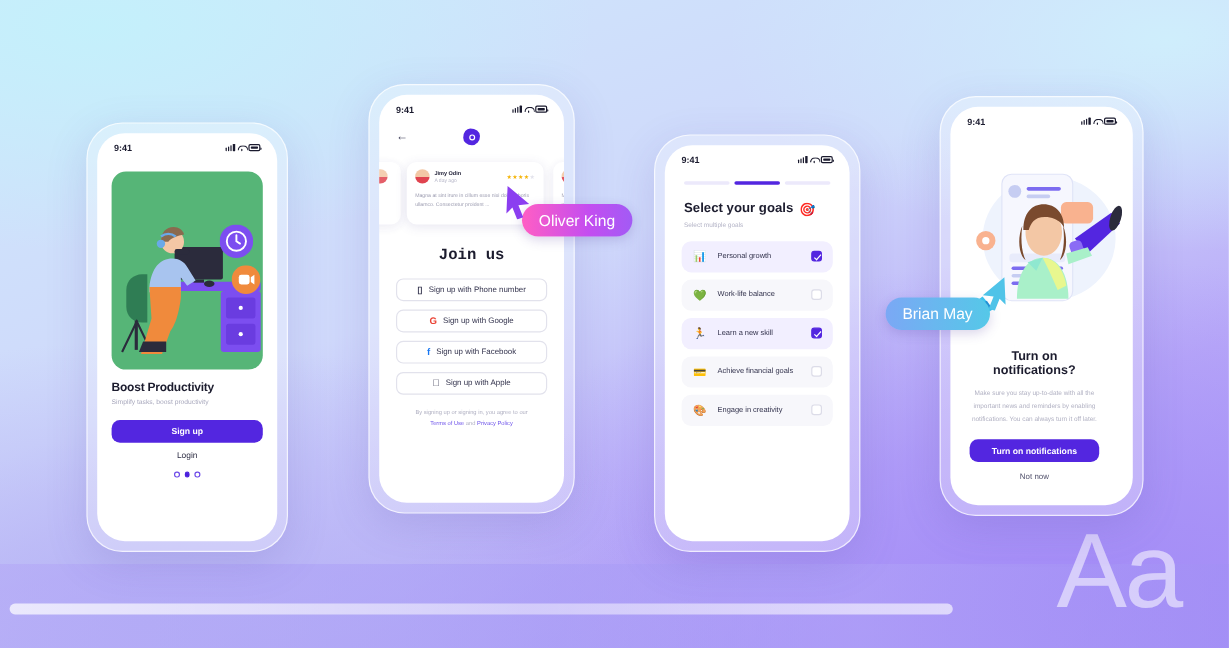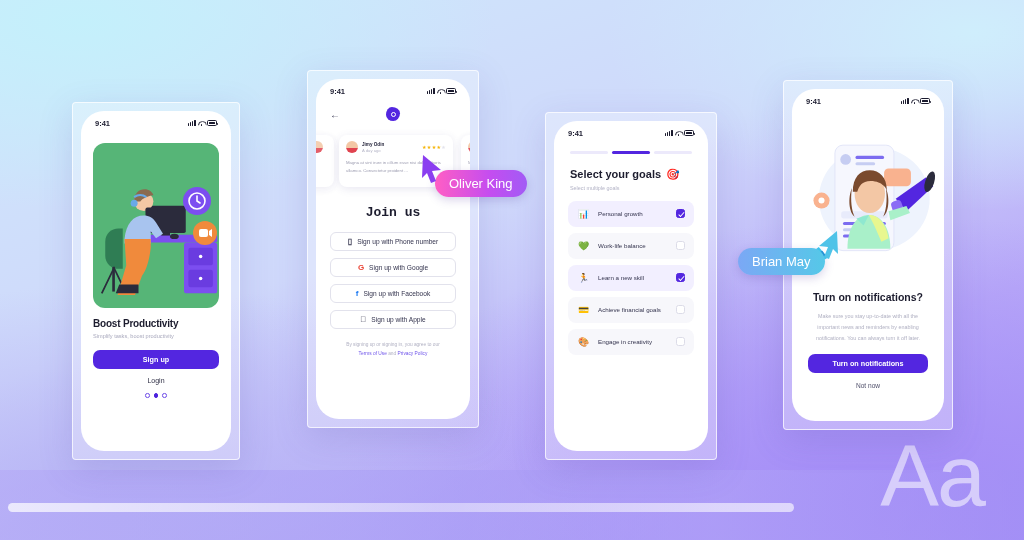--- a/index.html
+++ b/index.html
@@ -29,21 +29,21 @@
   }
   .aa-mark {
     position: absolute; right: 40px; bottom: 26px;
     font-size: 88px; line-height: .88; font-weight: 400;
     color: rgba(255,255,255,.55);
     letter-spacing: -2px; user-select: none;
   }
   
   .phone {
     position: absolute;
-    border-radius: 4px;
+    border-radius: 30px;
     background: rgba(255,255,255,.30);
     border: 1.4px solid rgba(255,255,255,.72);
     padding: 8px;
     box-shadow: 0 10px 34px rgba(90,80,170,.17);
   }
   .screen {
     width: 100%; height: 100%;
     background: #fff; border-radius: 23px; overflow: hidden;
     position: relative;
     display: flex; flex-direction: column;
@@ -140,21 +140,21 @@
   .gicon { width: 13px; height: 13px; display:flex; align-items:center; justify-content:center; font-size: 9px; flex:none; }
   .glabel { font-size: 6.2px; color:#33334d; }
   .gcheck { margin-left:auto; width: 9px; height: 9px; border-radius: 2.5px; border: 1px solid #dcdce8; background:#fff; }
   .gcheck.on { background:#5326e0; border-color:#5326e0; position:relative; }
   .gcheck.on::after { content:""; position:absolute; left:2.6px; top:1px; width:2.4px; height:4.6px; border:solid #fff; border-width:0 1.2px 1.2px 0; transform:rotate(42deg); }
   .p3-foot { margin-top:auto; padding: 0 14px 12px 14px; }
 
   
   #phone4 { left: 783px; top: 80px; width: 170px; height: 350px; }
   .p4-illus { height: 160px; margin: 8px 0 0 0; position:relative; flex:none; overflow:hidden; }
-  .p4-body { padding: 14px 16px 0 16px; text-align:center; }
+  .p4-body { padding: 14px 28px 0 16px; text-align:center; }
   .p4-title { font-size: 10.5px; font-weight:bold; color:#1c1c2e; }
   .p4-text { font-size: 5.4px; color:#b0b0c2; line-height: 2; margin-top: 8px; }
   .p4-not { margin-top: 9px; text-align:center; font-size: 6.6px; color:#50506b; }
 
   
   .cursor-tag { position:absolute; display:flex; align-items:center; }
   .tag-pill {
     border-radius: 999px; color:#fff; font-size: 13px; font-weight: 400;
     padding: 6px 14px; white-space:nowrap;
     box-shadow: 0 3px 10px rgba(80,60,160,.22);

